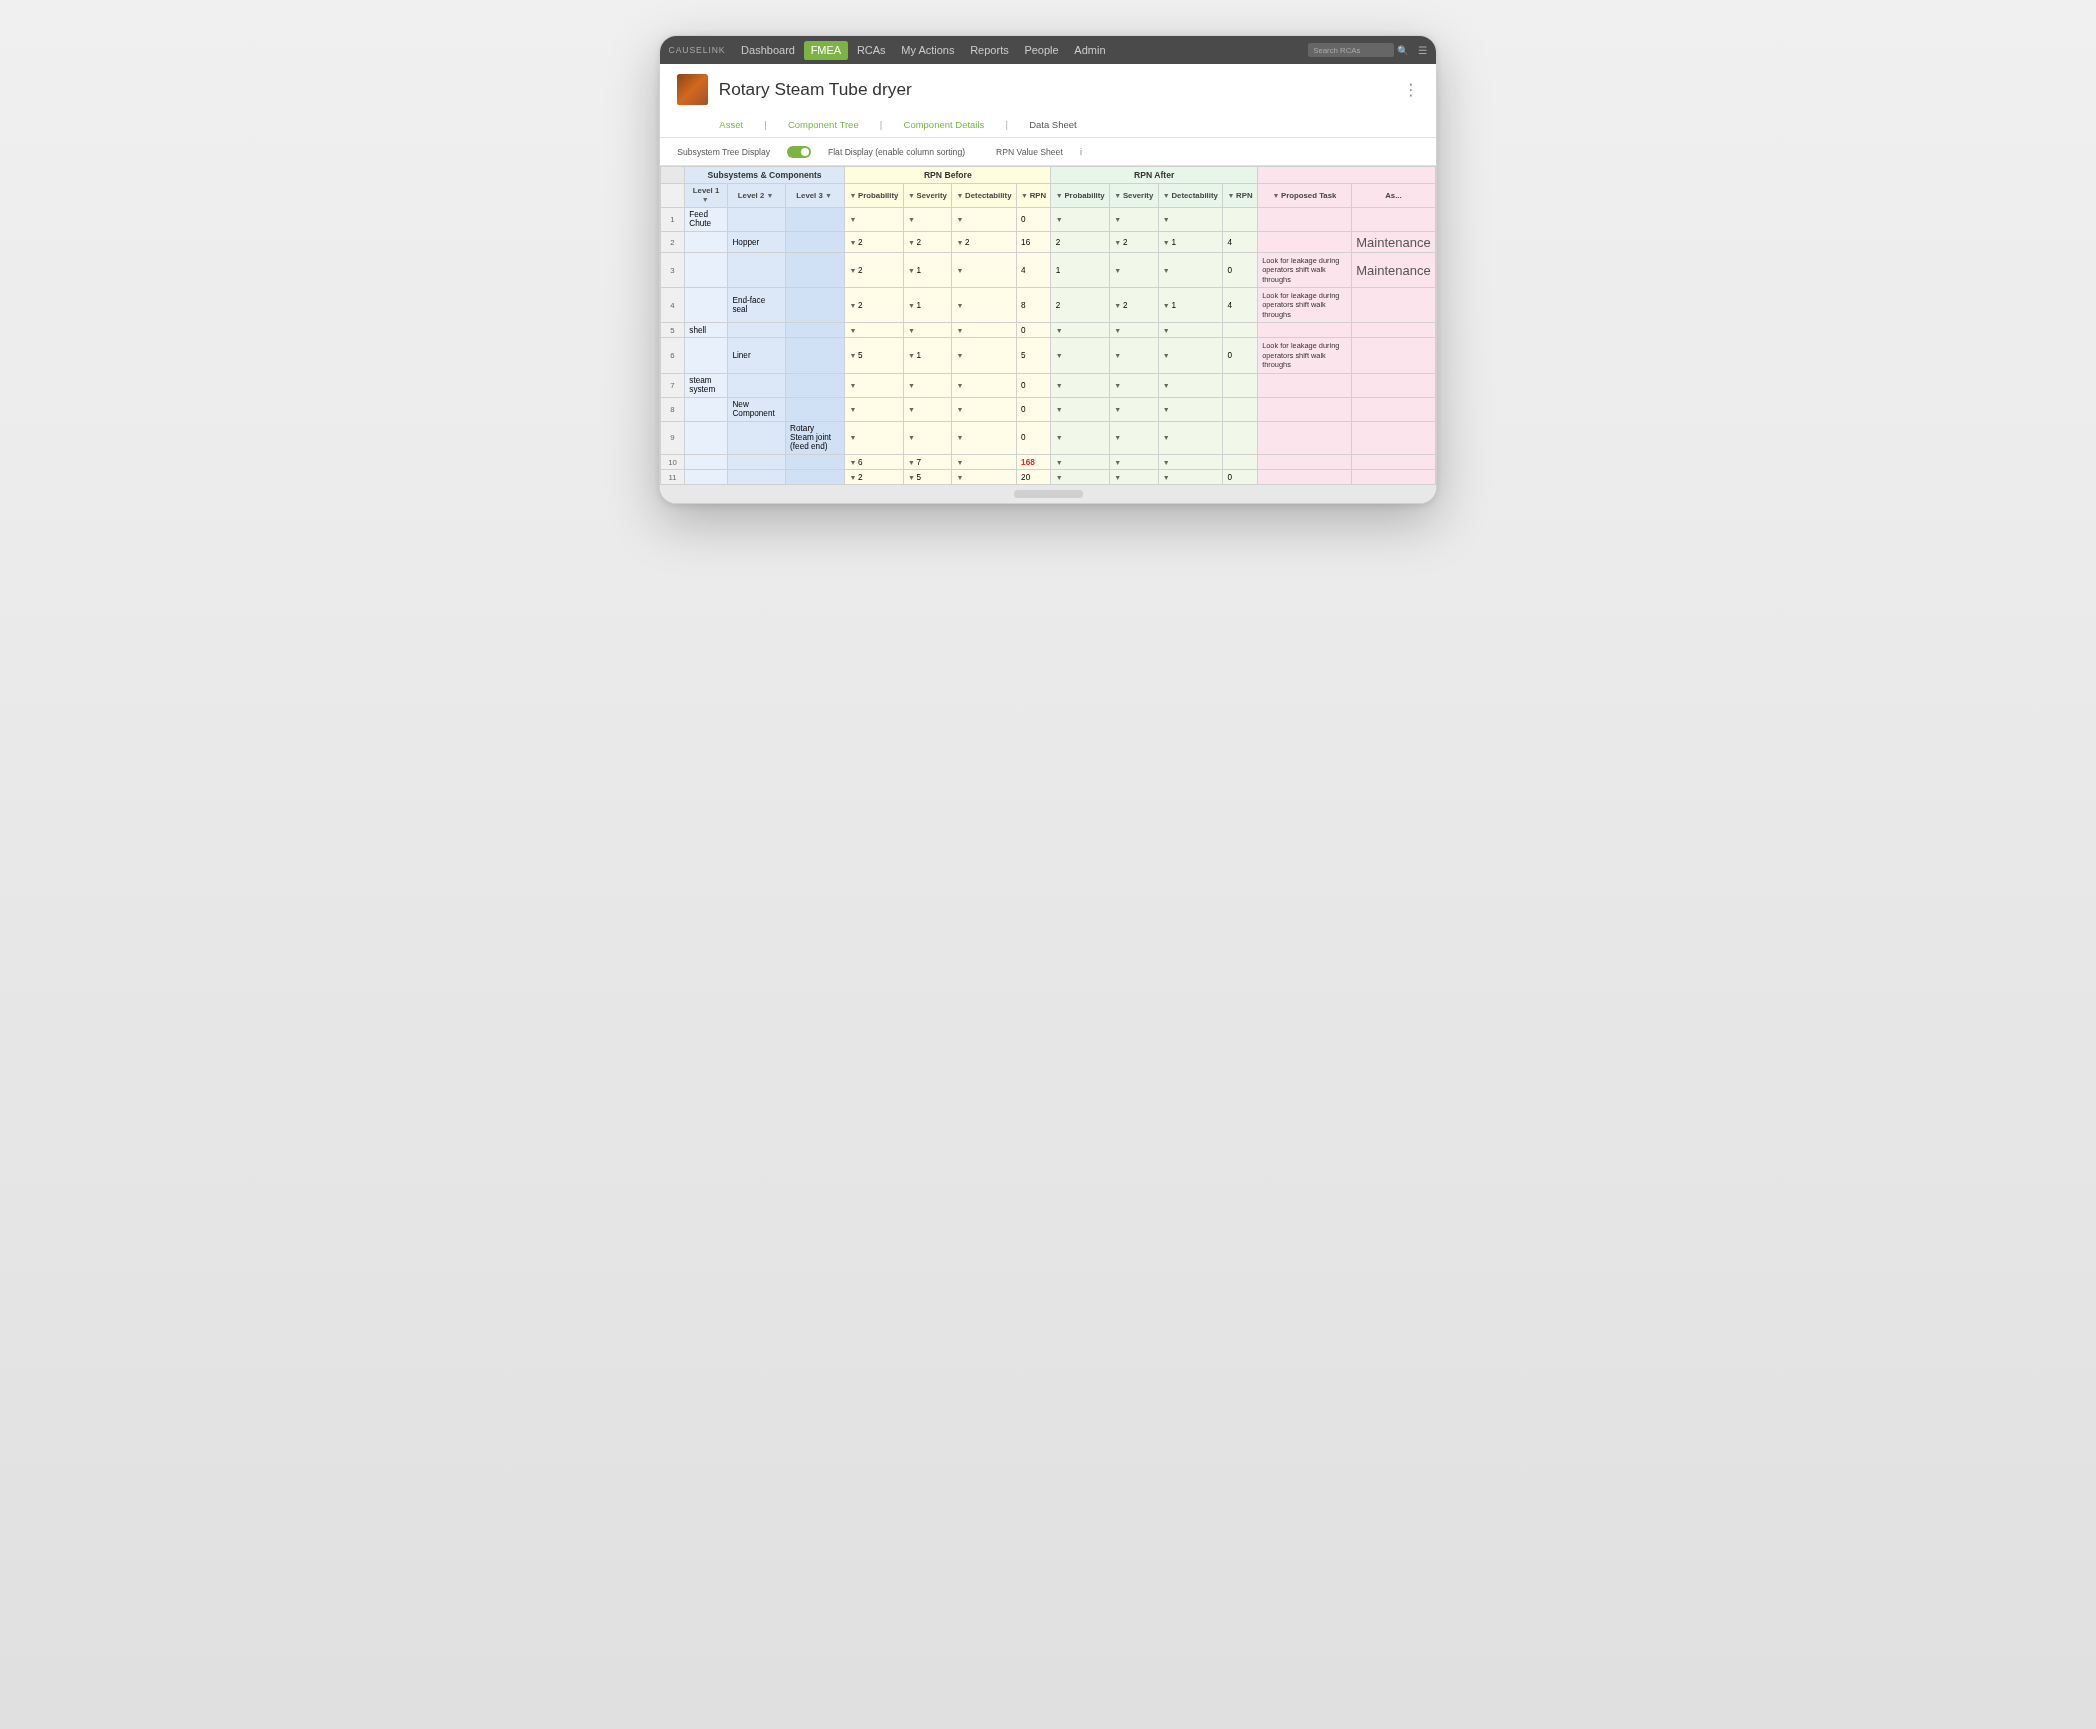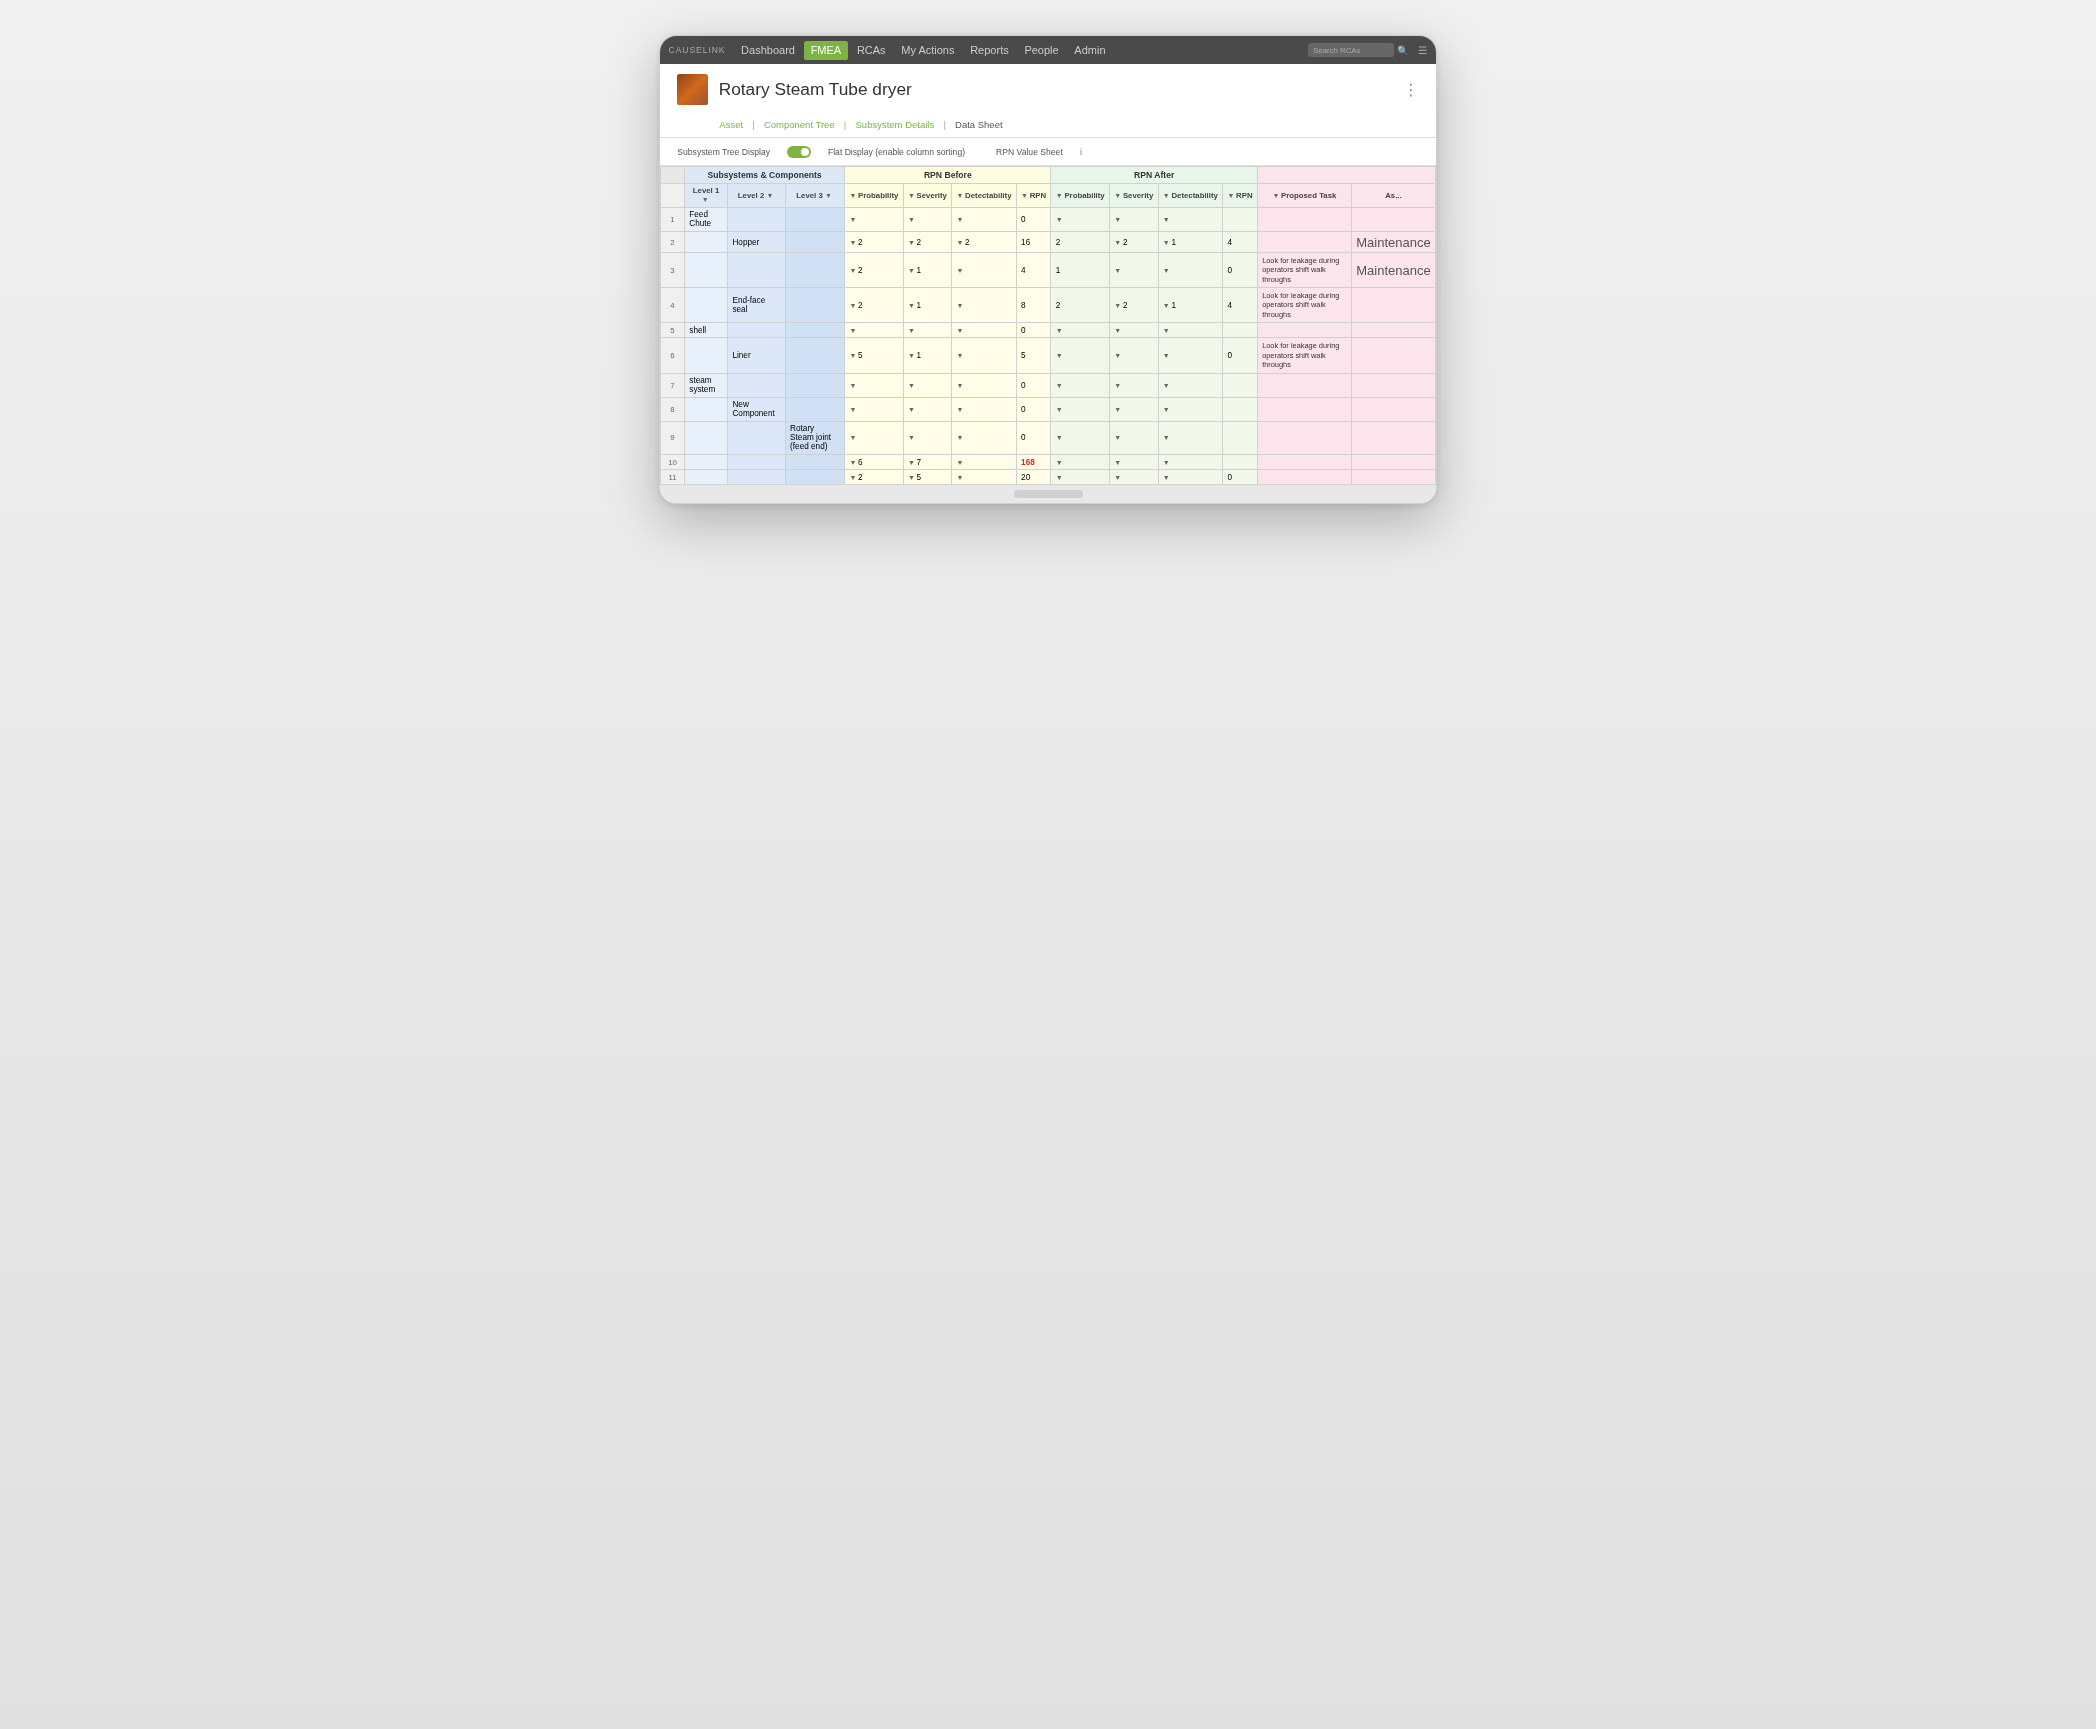--- a/index.html
+++ b/index.html
@@ -108,21 +108,21 @@
     }
     .header-menu-icon {
       color: #888;
       font-size: 15.6px;
       margin-left: auto;
       cursor: pointer;
     }
     .breadcrumb-tabs {
       display: flex;
       align-items: center;
-      gap: 4px;
+      gap: 16px;
       padding-left: 42px;
     }
     .breadcrumb-item {
       font-size: 9.5px;
       color: #7cb342;
       cursor: pointer;
       padding-bottom: 7px;
     }
     .breadcrumb-separator {
       color: #aaa;
@@ -299,21 +299,21 @@
       <div class="asset-title-row">
         <div class="asset-thumbnail"></div>
         <span class="asset-title">Rotary Steam Tube dryer</span>
         <span class="header-menu-icon">⋮</span>
       </div>
       <div class="breadcrumb-tabs">
         <span class="breadcrumb-item">Asset</span>
         <span class="breadcrumb-separator">|</span>
         <span class="breadcrumb-item">Component Tree</span>
         <span class="breadcrumb-separator">|</span>
-        <span class="breadcrumb-item">Subsystem Details</span>
+        <span class="breadcrumb-item">Component Details</span>
         <span class="breadcrumb-separator">|</span>
         <span class="breadcrumb-item active">Data Sheet</span>
       </div>
     </div>
 
     <div class="toolbar">
       <span class="toolbar-label">Subsystem Tree Display</span>
       <div class="toggle-switch"></div>
       <span class="toolbar-label2">Flat Display (enable column sorting)</span>
       <span class="toolbar-label3">RPN Value Sheet</span>

